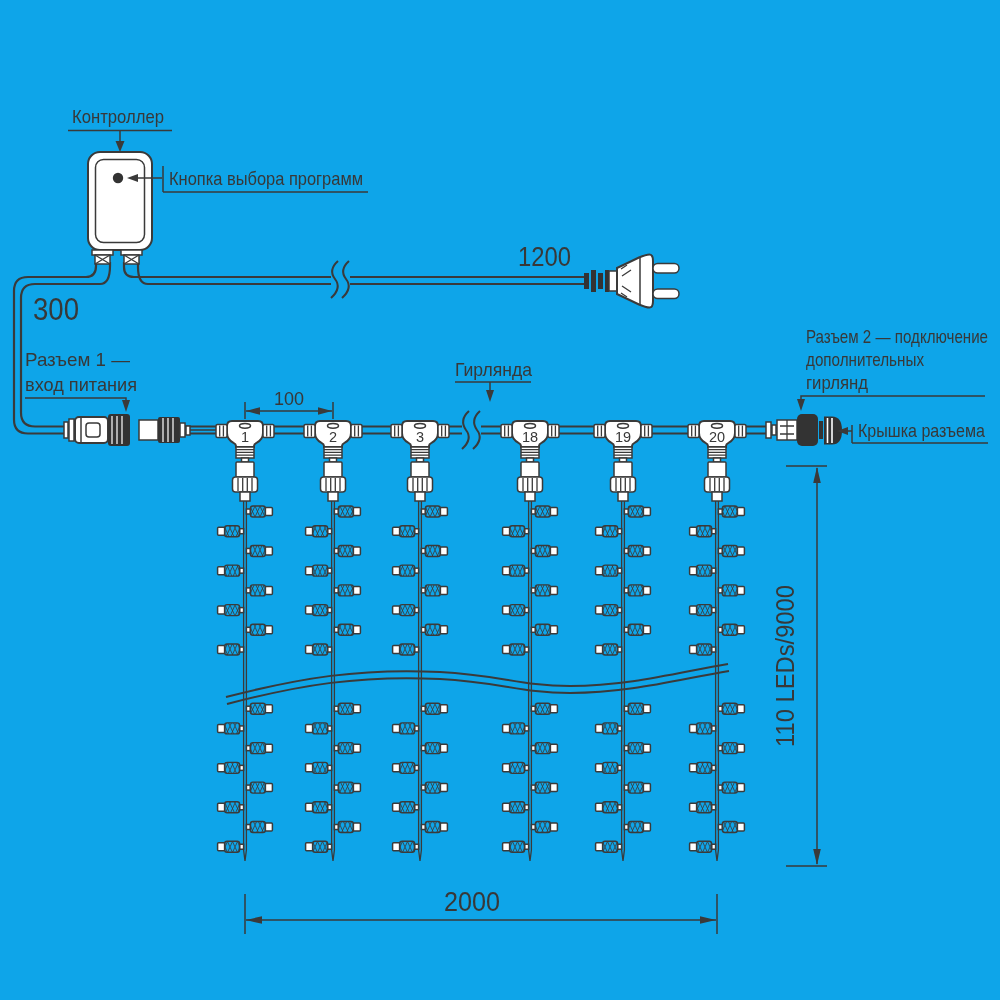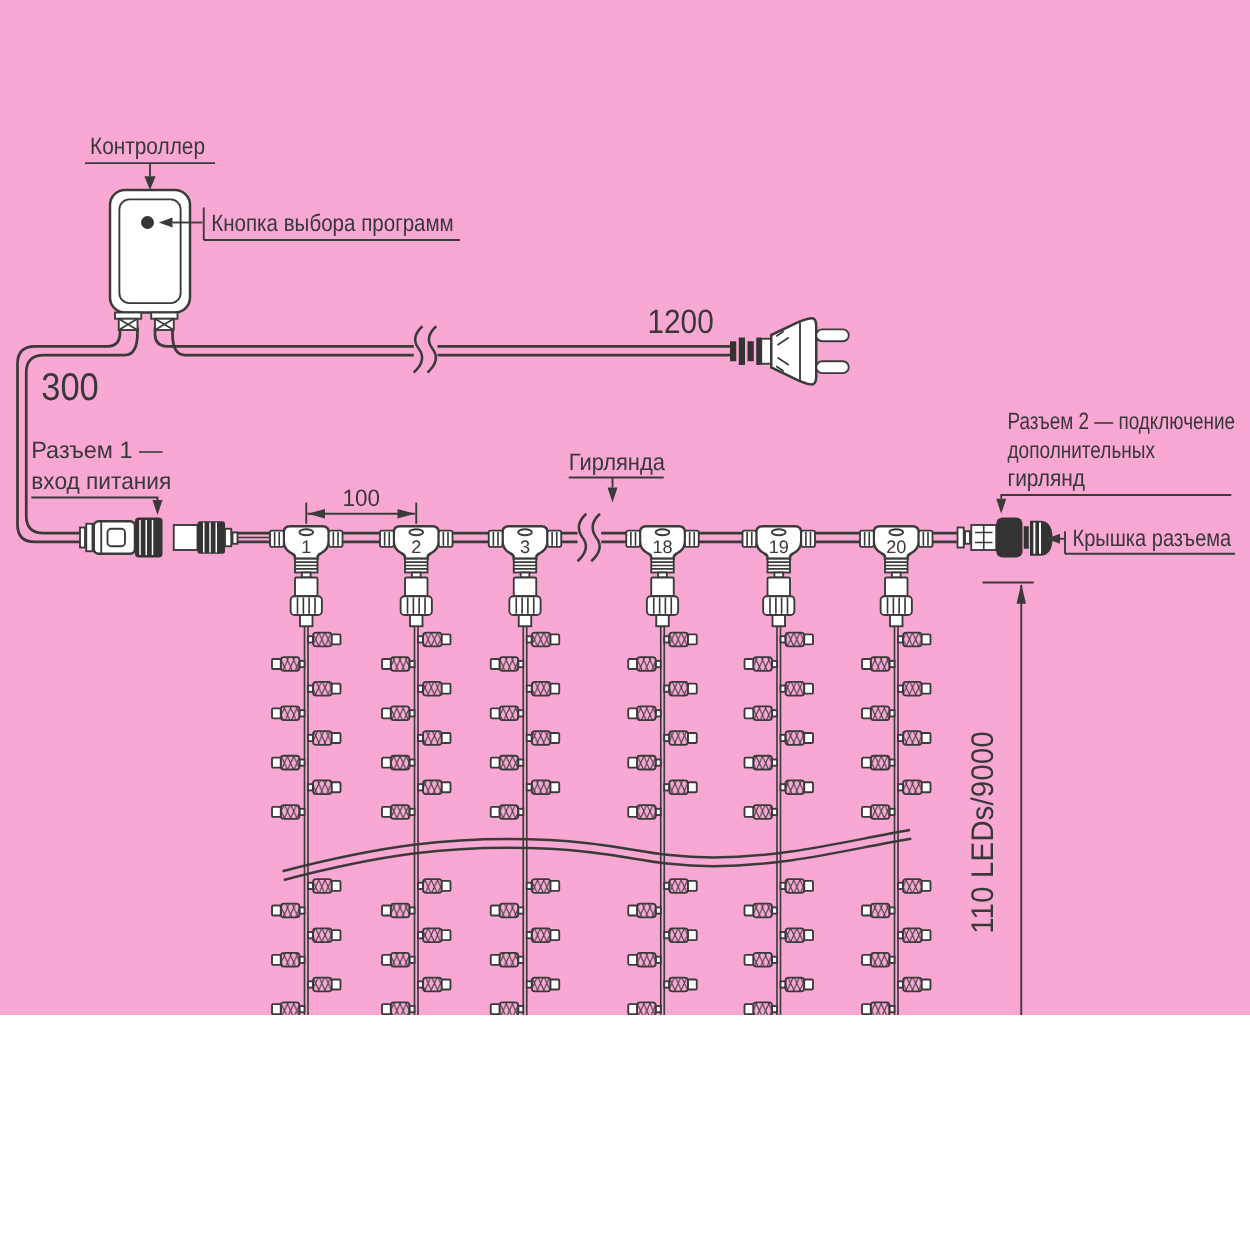--- a/index.html
+++ b/index.html
@@ -1,16 +1,16 @@
 <!DOCTYPE html>
 <html><head>
 <meta charset="utf-8">
 <style>
   html,body{margin:0;padding:0;background:#fff;}
-  #stage{width:1000px;height:812px;position:relative;background:#f9a8d4;}
+  #stage{width:1000px;height:1000px;position:relative;background:#0ea5e9;}
   svg text{fill:#383838;font-family:"Liberation Sans",sans-serif;}
   .w2{fill:#fff;stroke:#3a3a3a;stroke-width:2;}
   .w15{fill:#fff;stroke:#3a3a3a;stroke-width:1.5;}
   .ln{stroke:#3a3a3a;stroke-width:2.2;fill:none;}
   .ln2{stroke:#3a3a3a;stroke-width:2;fill:none;}
   .ln15{stroke:#3a3a3a;stroke-width:1.5;fill:none;}
   .ln12{stroke:#3a3a3a;stroke-width:1.3;fill:none;}
   .dk{fill:#333;stroke:none;}
   .ar{fill:#3a3a3a;stroke:none;}
 </style>

